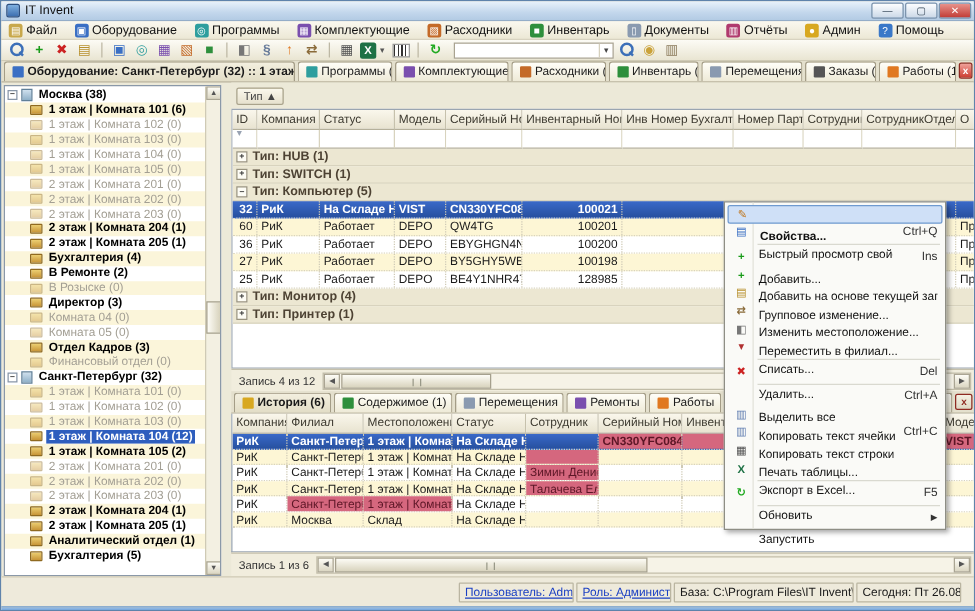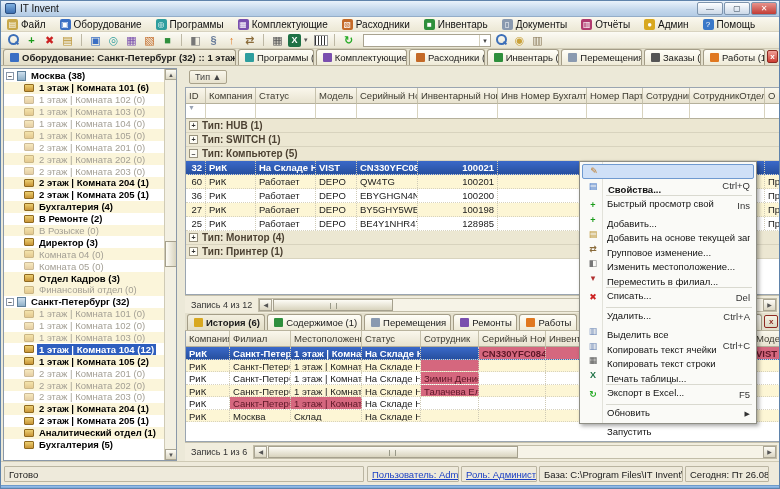--- a/index.html
+++ b/index.html
@@ -730,20 +730,19 @@
       </div>
       <div class="msep"></div>
       <div class="mi">
         <span class="ico"></span>
         <span class="lbl">Запустить</span>
         <span class="sub">▶</span>
       </div>
     </div>
 
   <div id="statusbar">
-    <span class="seg" style="left:3px;width:360px">Готово</span>
     <span class="seg link" style="left:366px;width:92px">Пользователь: Administrator</span>
     <span class="seg link" style="left:460px;width:76px">Роль: Администратор</span>
     <span class="seg" style="left:538px;width:144px">База: C:\Program Files\IT Invent\ITInvent.mdb</span>
     <span class="seg" style="left:684px;width:84px">Сегодня: Пт 26.08.2011</span>
   </div>
   <div id="bluestrip"></div>
 </div>
 
 </body></html>

